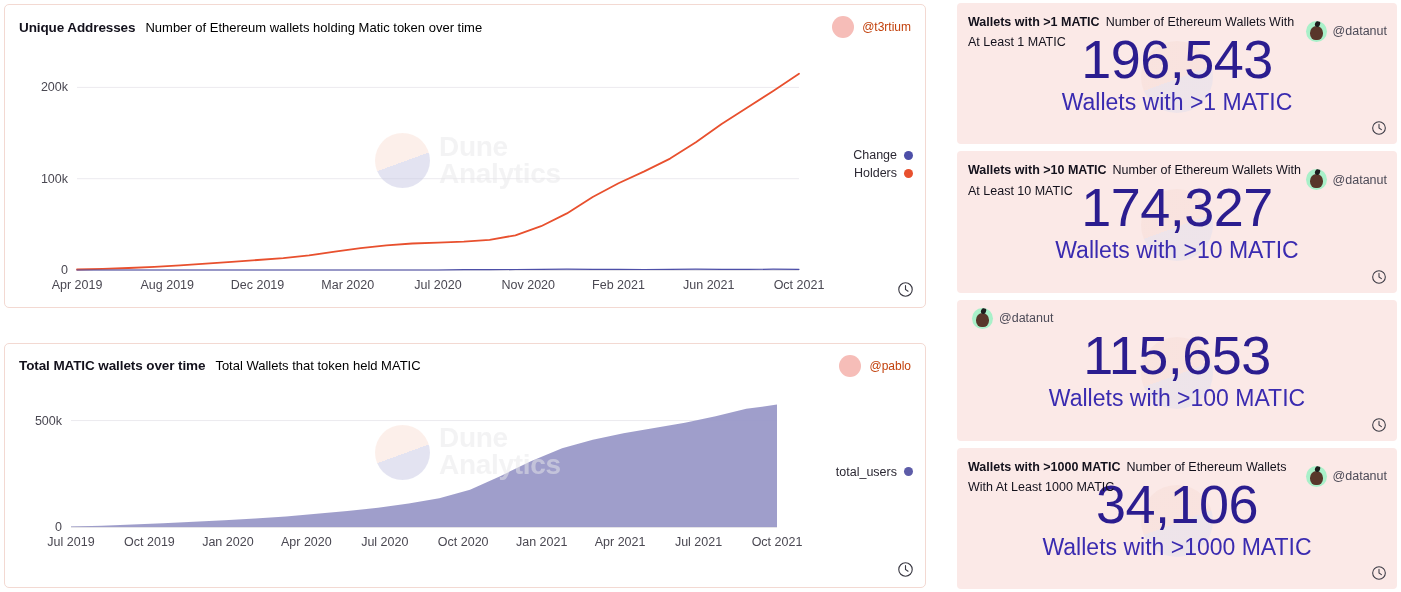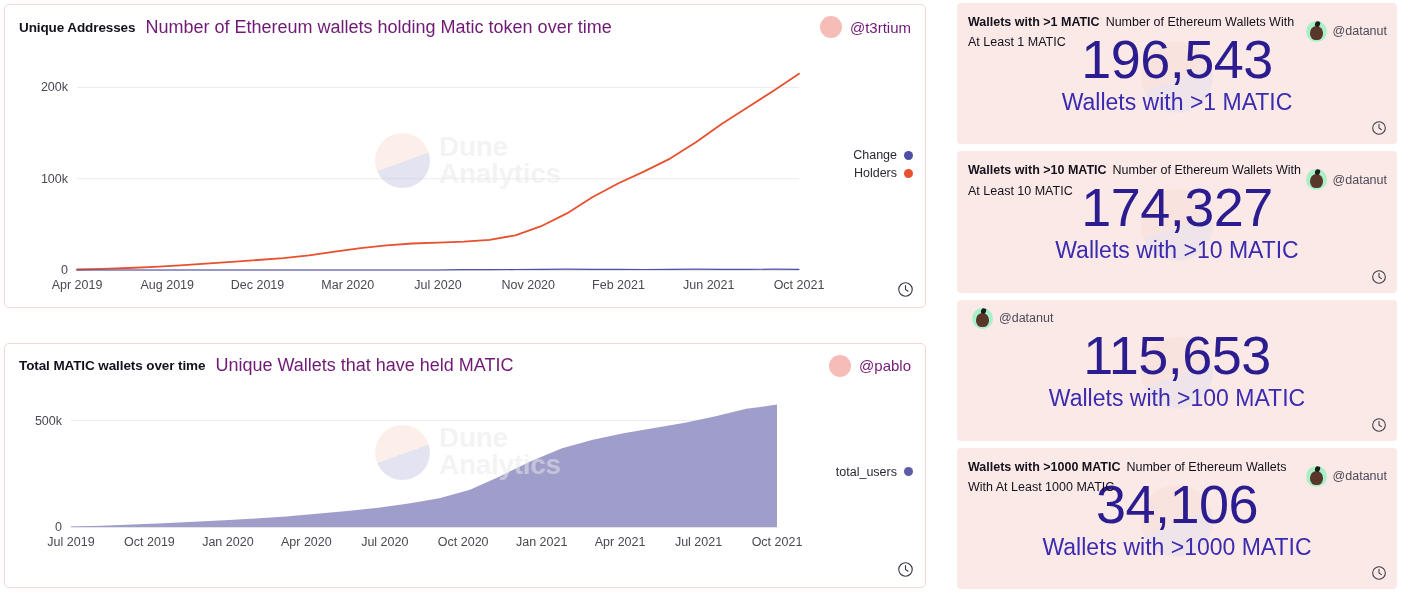--- a/index.html
+++ b/index.html
@@ -7,24 +7,24 @@
   .page{position:relative;width:1401px;height:592px;display:flex;gap:31px;box-sizing:border-box;}
 
   
   .left-col{width:926px;display:flex;flex-direction:column;gap:13px;padding:4px 0 4px 4px;box-sizing:border-box;}
   .panel{position:relative;background:#fff;border:1px solid #f3d9d2;border-radius:5px;box-sizing:border-box;overflow:hidden;}
   .panel-line{height:334px;}
   .panel-area{height:270px;margin-top:22px;}
 
   .panel-head{display:flex;align-items:center;padding:11px 14px 0 14px;box-sizing:border-box;}
   .panel-title{font-size:13.5px;font-weight:bold;color:#13111c;letter-spacing:-.1px;white-space:nowrap;}
-  .panel-sub{font-size:18px;color:#701a75;margin-left:10px;white-space:nowrap;}
+  .panel-sub{font-size:13px;color:#000000;margin-left:10px;white-space:nowrap;}
   .panel-author{margin-left:auto;display:flex;align-items:center;gap:8px;}
   .avatar{width:22px;height:22px;border-radius:50%;background:#f6bdb8;flex:0 0 auto;}
-  .handle{font-size:15px;color:#701a75;}
+  .handle{font-size:12px;color:#c2410c;}
 
   .plot-wrap{position:relative;}
   .plot-svg{display:block;}
   .watermark{position:absolute;display:flex;align-items:center;gap:9px;opacity:.5;pointer-events:none;}
   .wm-circle{width:55px;height:55px;border-radius:50%;background:
       linear-gradient(160deg,#fae0d6 0 52%,#c8c9e4 52% 100%);}
   .wm-text{font-size:28px;line-height:.95;color:#e8e8ea;font-weight:700;letter-spacing:-.3px;}
 
   .legend{position:absolute;display:flex;flex-direction:column;gap:4px;align-items:flex-end;}
   .legend-row{display:flex;align-items:center;gap:7px;font-size:12.5px;color:#2b2833;}
@@ -114,21 +114,21 @@
 
       <svg class="clock" viewBox="0 0 24 24">
         <circle cx="12" cy="12" r="9.5" fill="none" stroke="#3b3a44" stroke-width="1.6"></circle>
         <path d="M12 6.6V12l3.6 2.4" fill="none" stroke="#3b3a44" stroke-width="1.6" stroke-linecap="round"></path>
       </svg>
     </div>
 
     <div class="panel panel-area">
       <div class="panel-head">
         <span class="panel-title">Total MATIC wallets over time</span>
-        <span class="panel-sub">Unique Wallets that have held MATIC</span>
+        <span class="panel-sub">Total Wallets that token held MATIC</span>
         <span class="panel-author">
           <span class="avatar"></span>
           <span class="handle">@pablo</span>
         </span>
       </div>
 
       <div class="plot-wrap">
         <div class="watermark" style="left:370px;top:48px;">
           <div class="wm-circle"></div>
           <div>

